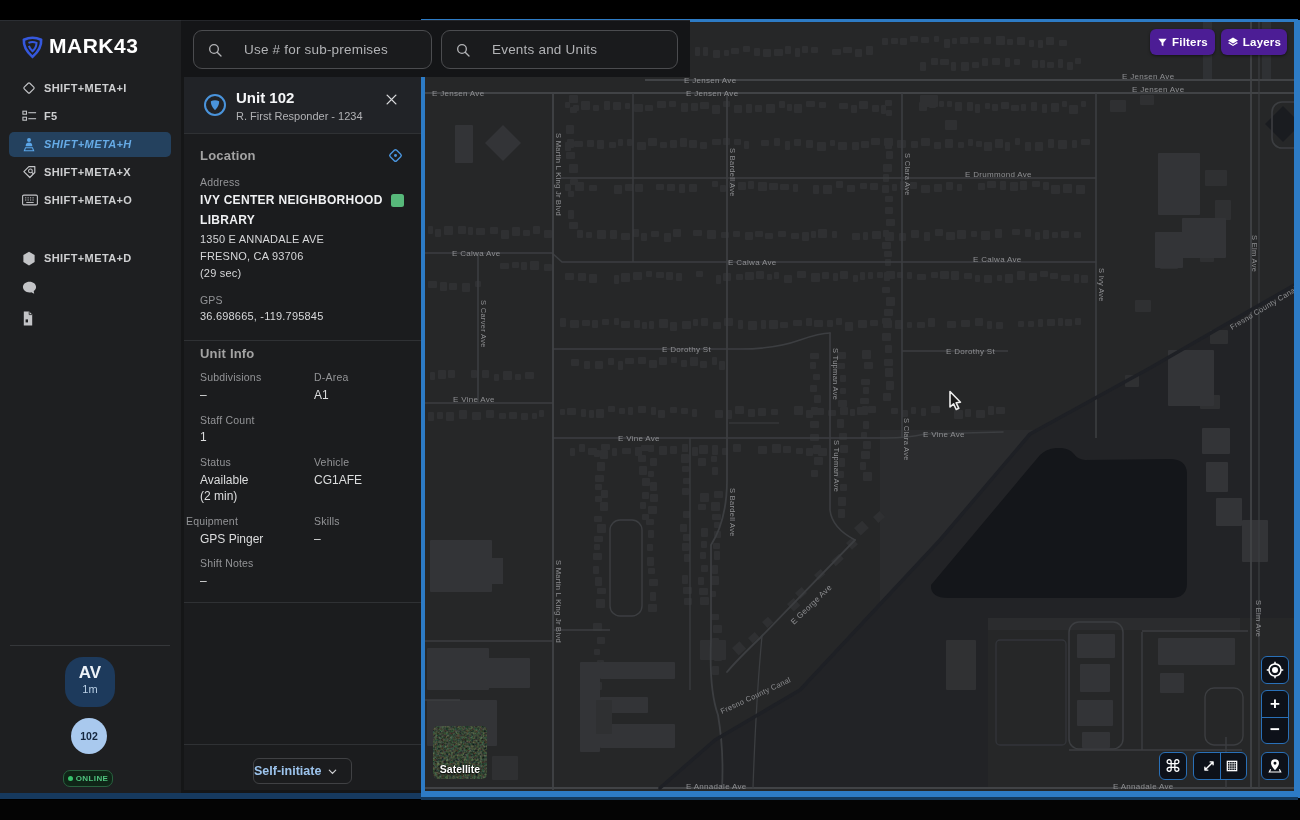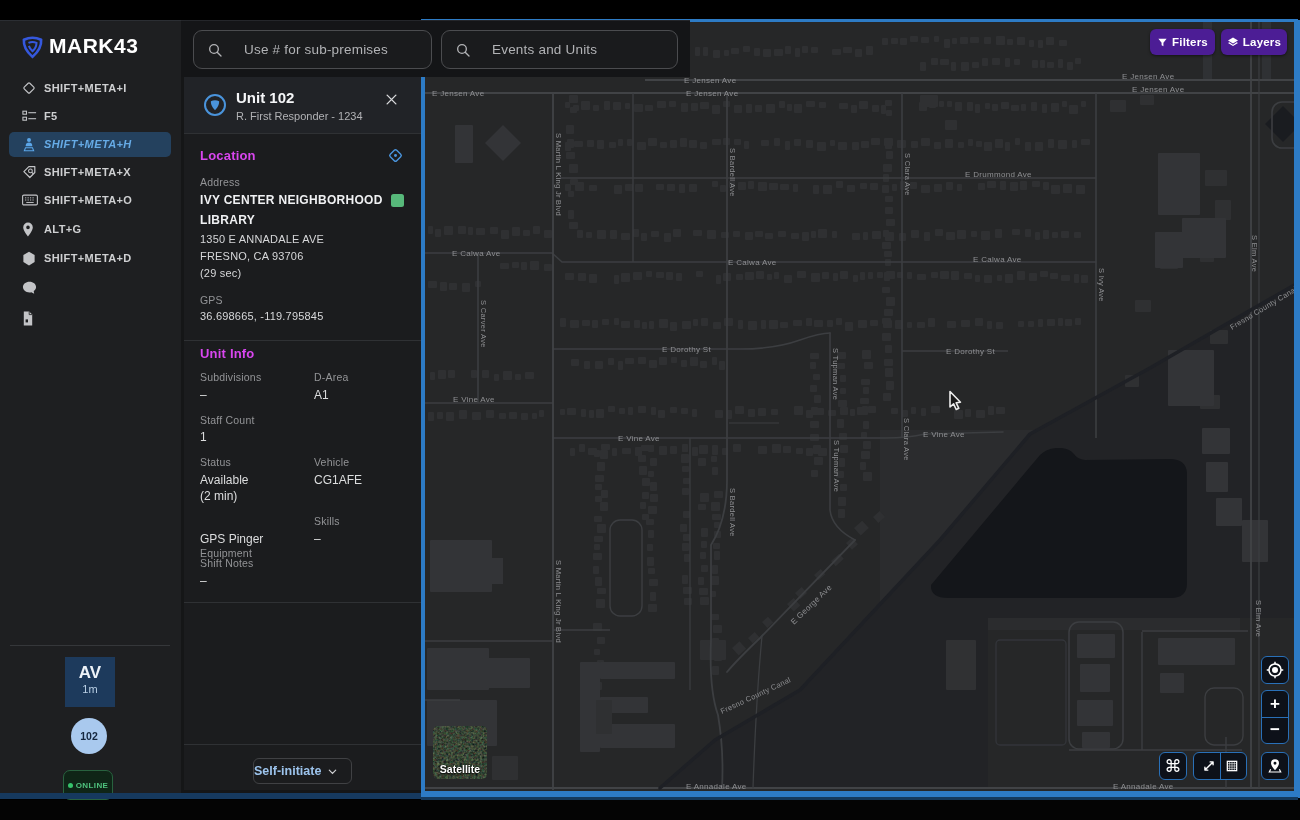--- a/index.html
+++ b/index.html
@@ -25,21 +25,21 @@
 .sinput { position:absolute; top:9px; height:39px; border:1.5px solid #4b4c4f; border-radius:9px; background:#1a1b1d; display:flex; align-items:center; }
 .sinput .ph { color:#b2b3b6; font-size:13.5px; margin-left:21px; letter-spacing:0.2px;}
 
 .mapbtn { position:absolute; background:#4c1d95; border-radius:6px; display:flex; align-items:center; justify-content:center; color:#fff; font-size:11.5px; font-weight:bold; z-index:15; box-shadow:0 1px 3px rgba(0,0,0,0.5); letter-spacing:0.2px;}
 .ctl { position:absolute; background:#0d1119; border:1.5px solid #2970b8; border-radius:6px; z-index:15; display:flex; align-items:center; justify-content:center; flex-direction:column; color:#fff;}
 .pt { position:absolute; z-index:22; }
 .lab { font-size:10.5px; color:#939497; letter-spacing:0.2px; }
 .val { font-size:12px; color:#dcddde; }
 .addr { font-size:11px; color:#d6d7d9; letter-spacing:0.2px;}
 .addrb { font-size:12px; font-weight:bold; color:#f0f1f3; letter-spacing:0.3px;}
-.sect { font-size:13px; font-weight:bold; color:#d946ef; letter-spacing:0.2px;}
+.sect { font-size:13px; font-weight:bold; color:#a3a3a3; letter-spacing:0.2px;}
 </style></head><body>
 
 <div id="app"></div>
 <div id="map">
     <svg id="mapsvg" width="869" height="769" viewBox="425 22 869 769" preserveAspectRatio="none" style="position:absolute;left:0;top:0;font-family:'Liberation Sans',sans-serif;">
       <rect x="425" y="22" width="869" height="769" fill="#262728"></rect>
 <rect x="880" y="430" width="360" height="200" fill="#2b2c2e"></rect>
 <path d="M1296,284 L1150,368 L1030,434 L940,540 L800,690 L715,740 L660,788 L988,788 L988,618 L1296,618 Z" fill="#222326"></path>
 <rect x="565" y="102" width="5" height="6" fill="#2f3032" rx="1"></rect>
 <rect x="573" y="105" width="6" height="6" fill="#2f3032" rx="1"></rect>
@@ -873,53 +873,47 @@
       </svg>
       <span class="lbl">SHIFT+META+X</span>
     </div>
     <div class="mitem" style="top:167px;">
       <svg width="16" height="12" viewBox="0 0 26 18">
         <rect x="1" y="1" width="24" height="16" rx="2" fill="none" stroke="#c3c4c7" stroke-width="1.8"></rect>
         <path d="M5 5.5h2M9 5.5h2M13 5.5h2M17 5.5h2M5 9h2M9 9h2M13 9h2M17 9h2M7 13h12" stroke="#c3c4c7" stroke-width="1.6"></path>
       </svg>
       <span class="lbl">SHIFT+META+O</span>
     </div>
-    <div class="mitem" style="top:196px;">
-      <svg width="12" height="15" viewBox="0 0 20 25">
-        <path d="M10 1a8 8 0 0 0-8 8c0 5.5 8 15 8 15s8-9.5 8-15a8 8 0 0 0-8-8zm0 11a3 3 0 1 1 0-6 3 3 0 0 1 0 6z" fill="#c3c4c7"></path>
-      </svg>
-      <span class="lbl">ALT+G</span>
-    </div>
     <div class="mitem" style="top:225px;">
       <svg width="14" height="15" viewBox="0 0 22 24">
         <path d="M11 1 20 6.5v11L11 23 2 17.5v-11z" fill="#c3c4c7"></path>
       </svg>
       <span class="lbl">SHIFT+META+D</span>
     </div>
     <div class="mitem" style="top:255px;">
       <svg width="15" height="14" viewBox="0 0 24 22">
         <path d="M12 1C6 1 1.5 4.8 1.5 9.5S6 18 12 18c1 0 2-.1 2.9-.35L19.5 20l-.8-4.2c2.4-1.55 3.8-3.8 3.8-6.3C22.5 4.8 18 1 12 1z" fill="#c3c4c7"></path>
       </svg>
     </div>
     <div class="mitem" style="top:285px;">
       <svg width="12" height="15" viewBox="0 0 20 25">
         <path d="M3 1h9l5 5v18H3z" fill="#c3c4c7"></path>
         <path d="M12 1v5h5" fill="none" stroke="#1e1f21" stroke-width="1.4"></path>
         <rect x="6" y="14" width="4" height="5" fill="#1e1f21"></rect>
       </svg>
     </div>
     <div class="abs" style="left:10px;top:624px;width:160px;height:1px;background:#35373a;"></div>
-    <div class="abs" style="left:65px;top:636px;width:50px;height:50px;background:#1d3a5c;border-radius:0;text-align:center;">
+    <div class="abs" style="left:65px;top:636px;width:50px;height:50px;background:#1d3a5c;border-radius:18px;text-align:center;">
       <div style="font-size:17px;font-weight:bold;color:#eef3f8;margin-top:6px;">AV</div>
       <div style="font-size:11px;color:#bad0e5;margin-top:0px;">1m</div>
     </div>
     <div class="abs" style="left:71px;top:697px;width:36px;height:36px;background:#a9c9ee;border-radius:50%;display:flex;align-items:center;justify-content:center;">
       <span style="font-size:10.5px;font-weight:bold;color:#14263e;">102</span>
     </div>
-    <div class="abs" style="left:63px;top:749px;width:50px;height:30px;background:#0f2517;border:1px solid #28623f;border-radius:7px;display:flex;align-items:center;justify-content:center;">
+    <div class="abs" style="left:63px;top:749px;width:50px;height:17px;background:#0f2517;border:1px solid #28623f;border-radius:7px;display:flex;align-items:center;justify-content:center;">
       <span style="width:5px;height:5px;border-radius:50%;background:#36c26b;margin-right:3px;"></span>
       <span style="font-size:8px;font-weight:bold;color:#4fc27e;letter-spacing:0.4px;">ONLINE</span>
     </div>
   </div>
 <div id="panel">
     <div class="abs" style="left:0;top:0;width:237px;height:56px;background:#212327;"></div>
     <div class="abs" style="left:20px;top:17px;width:22px;height:22px;border:2px solid #4a94dc;border-radius:50%;display:flex;align-items:center;justify-content:center;">
       <svg width="12" height="13" viewBox="0 0 20 22">
         <path d="M3 4 Q10 0.5 17 4 Q17.5 11 11.5 17.5 Q10.4 18.7 10 19 Q9.6 18.7 8.5 17.5 Q2.5 11 3 4 Z" fill="#4a94dc"></path>
       </svg>
@@ -949,21 +943,21 @@
     <div class="pt lab" style="left:16px;top:294px;">Subdivisions</div>
     <div class="pt val" style="left:16px;top:311px;">–</div>
     <div class="pt lab" style="left:130px;top:294px;">D-Area</div>
     <div class="pt val" style="left:130px;top:311px;">A1</div>
     <div class="pt lab" style="left:16px;top:337px;">Staff Count</div>
     <div class="pt val" style="left:16px;top:353px;">1</div>
     <div class="pt lab" style="left:16px;top:379px;">Status</div>
     <div class="pt val" style="left:16px;top:396px;">Available</div>
     <div class="pt lab" style="left:130px;top:379px;">Vehicle</div>
     <div class="pt val" style="left:130px;top:396px;">CG1AFE</div>
-    <div class="pt lab" style="left:16px;top:438px;margin-top:32px;">Equipment</div>
+    <div class="pt lab" style="left:2px;top:438px;">Equipment</div>
     <div class="pt val" style="left:16px;top:455px;">GPS Pinger</div>
     <div class="pt lab" style="left:130px;top:438px;">Skills</div>
     <div class="pt val" style="left:130px;top:455px;">–</div>
     <div class="pt lab" style="left:16px;top:480px;">Shift Notes</div>
     <div class="pt val" style="left:16px;top:497px;">–</div>
     <div class="pt val" style="left:16px;top:412px;">(2 min)</div>
     <div class="abs" style="left:0;top:525px;width:237px;height:1px;background:#2f3134;"></div>
     <div class="abs" style="left:0;top:667px;width:237px;height:1px;background:#2f3134;"></div>
     <div class="abs" style="left:69px;top:681px;width:99px;height:26px;border:1.5px solid #404144;border-radius:6px;display:flex;align-items:center;">
       <span style="font-size:12.5px;font-weight:bold;color:#9cc3ec;">Self-initiate</span>

